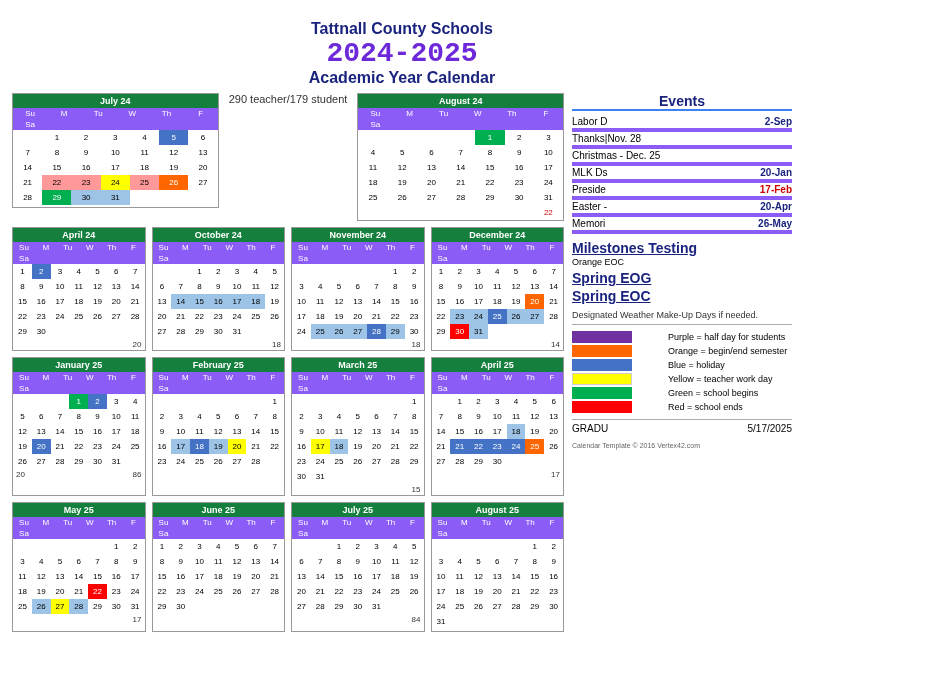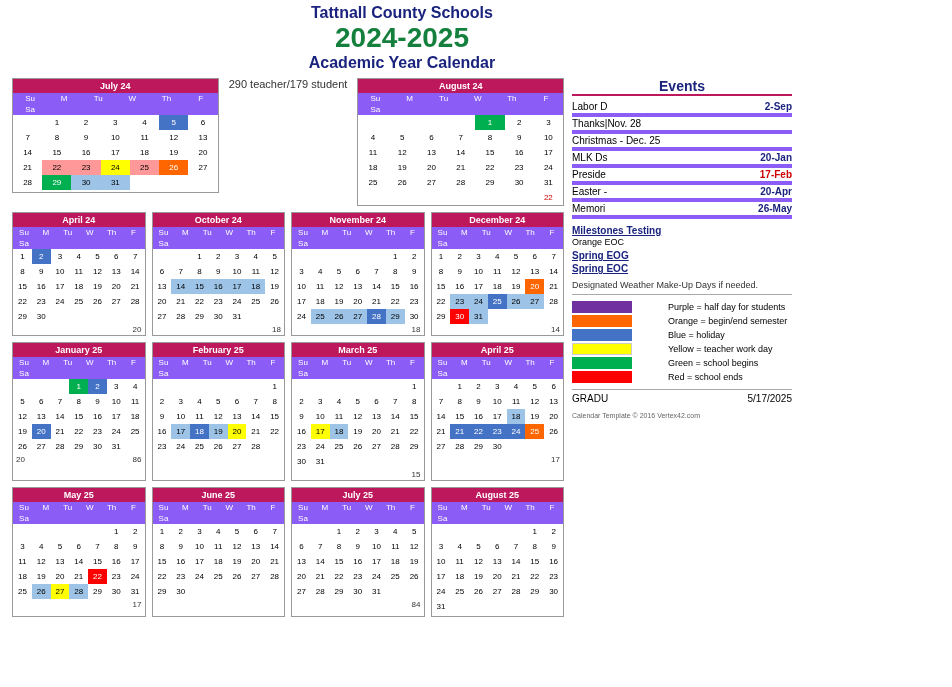--- a/index.html
+++ b/index.html
@@ -5,35 +5,36 @@
     * { box-sizing: border-box; margin: 0; padding: 0; }
     body {
       font-family: Arial, sans-serif;
       background: #fff;
       width: 952px;
       min-height: 687px;
       font-size: 11px;
     }
     .page {
       width: 804px;
-      padding: 4px 12px;
+      padding: 20px 12px;
     }
     .header {
       text-align: center;
       margin-bottom: 6px;
     }
     .header h1 {
       color: #1a237e;
       font-size: 16px;
       font-weight: bold;
     }
     .header h2 {
-      color: #15803d;
+      color: #6d28d9;
       font-size: 28px;
       font-weight: bold;
+      font-family: Liberation Mono, monospace;
     }
     .header h3 {
       color: #1a237e;
       font-size: 16px;
       font-weight: bold;
     }
     .main-content {
       display: flex;
       gap: 8px;
     }
@@ -43,21 +44,21 @@
     .calendar-grid {
       display: grid;
       grid-template-columns: repeat(4, 1fr);
       gap: 6px;
     }
     .cal-month {
       border: 1px solid #999;
       font-size: 9px;
     }
     .cal-header {
-      background: #be185d;
+      background: #15803d;
       color: white;
       text-align: center;
       font-weight: bold;
       padding: 2px;
       font-size: 9px;
     }
     .cal-days-header {
       display: grid;
       grid-template-columns: repeat(6, 1fr);
       background: #8b5cf6;
@@ -98,39 +99,39 @@
     
     .sidebar {
       width: 220px;
       font-size: 10px;
     }
     .sidebar h3 {
       text-align: center;
       font-size: 14px;
       font-weight: bold;
       color: #1a237e;
-      border-bottom: 2px solid #be185d;
+      border-bottom: 2px solid #3b82f6;
       margin-bottom: 4px;
     }
     .event-row {
       display: flex;
       justify-content: space-between;
       padding: 1px 0;
       border-bottom: 4px solid #8b5cf6;
     }
     .event-row .ev-name { font-weight: normal; }
     .event-row .ev-date { font-weight: bold; color: #1a237e; }
     .milestone-section {
       margin-top: 6px;
     }
     .milestone-title {
       font-weight: bold;
       text-decoration: underline;
       color: #1a237e;
-      font-size: 10px;
+      font-size: 14px;
     }
     .milestone-item {
       font-size: 9px;
       padding: 1px 0;
     }
     .weather-note {
       margin-top: 6px;
       font-size: 9px;
       color: #333;
       border-bottom: 1px solid #aaa;

